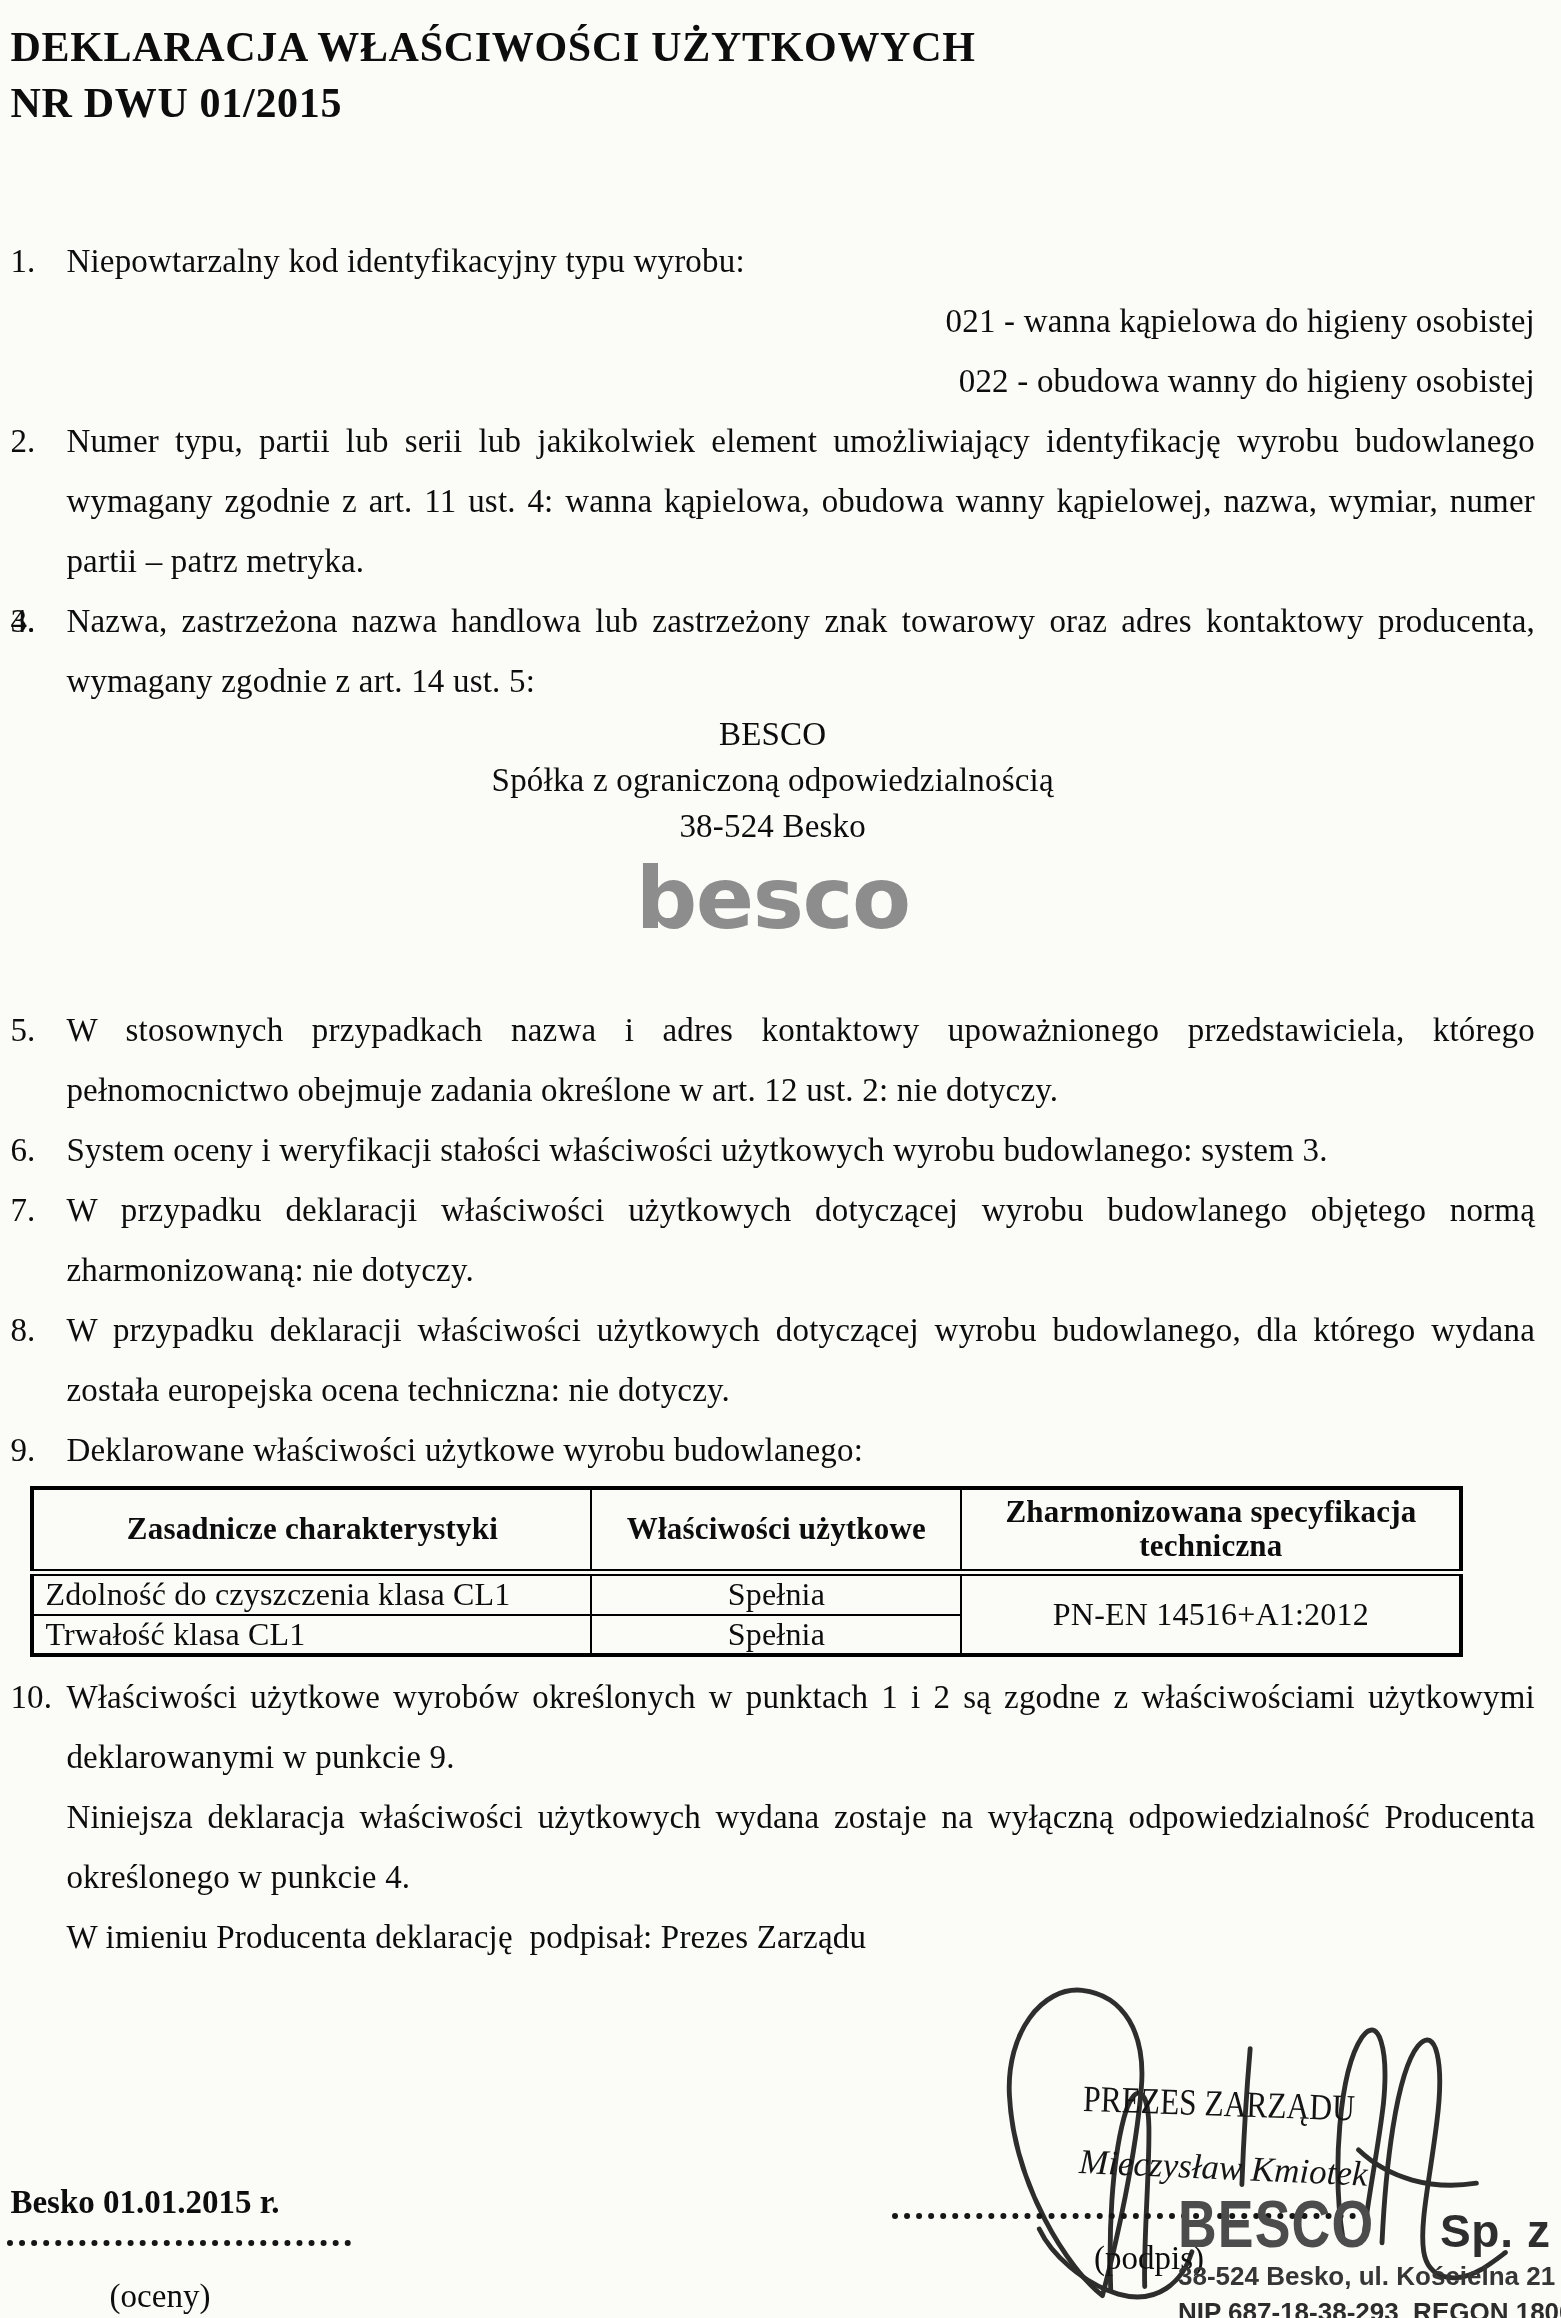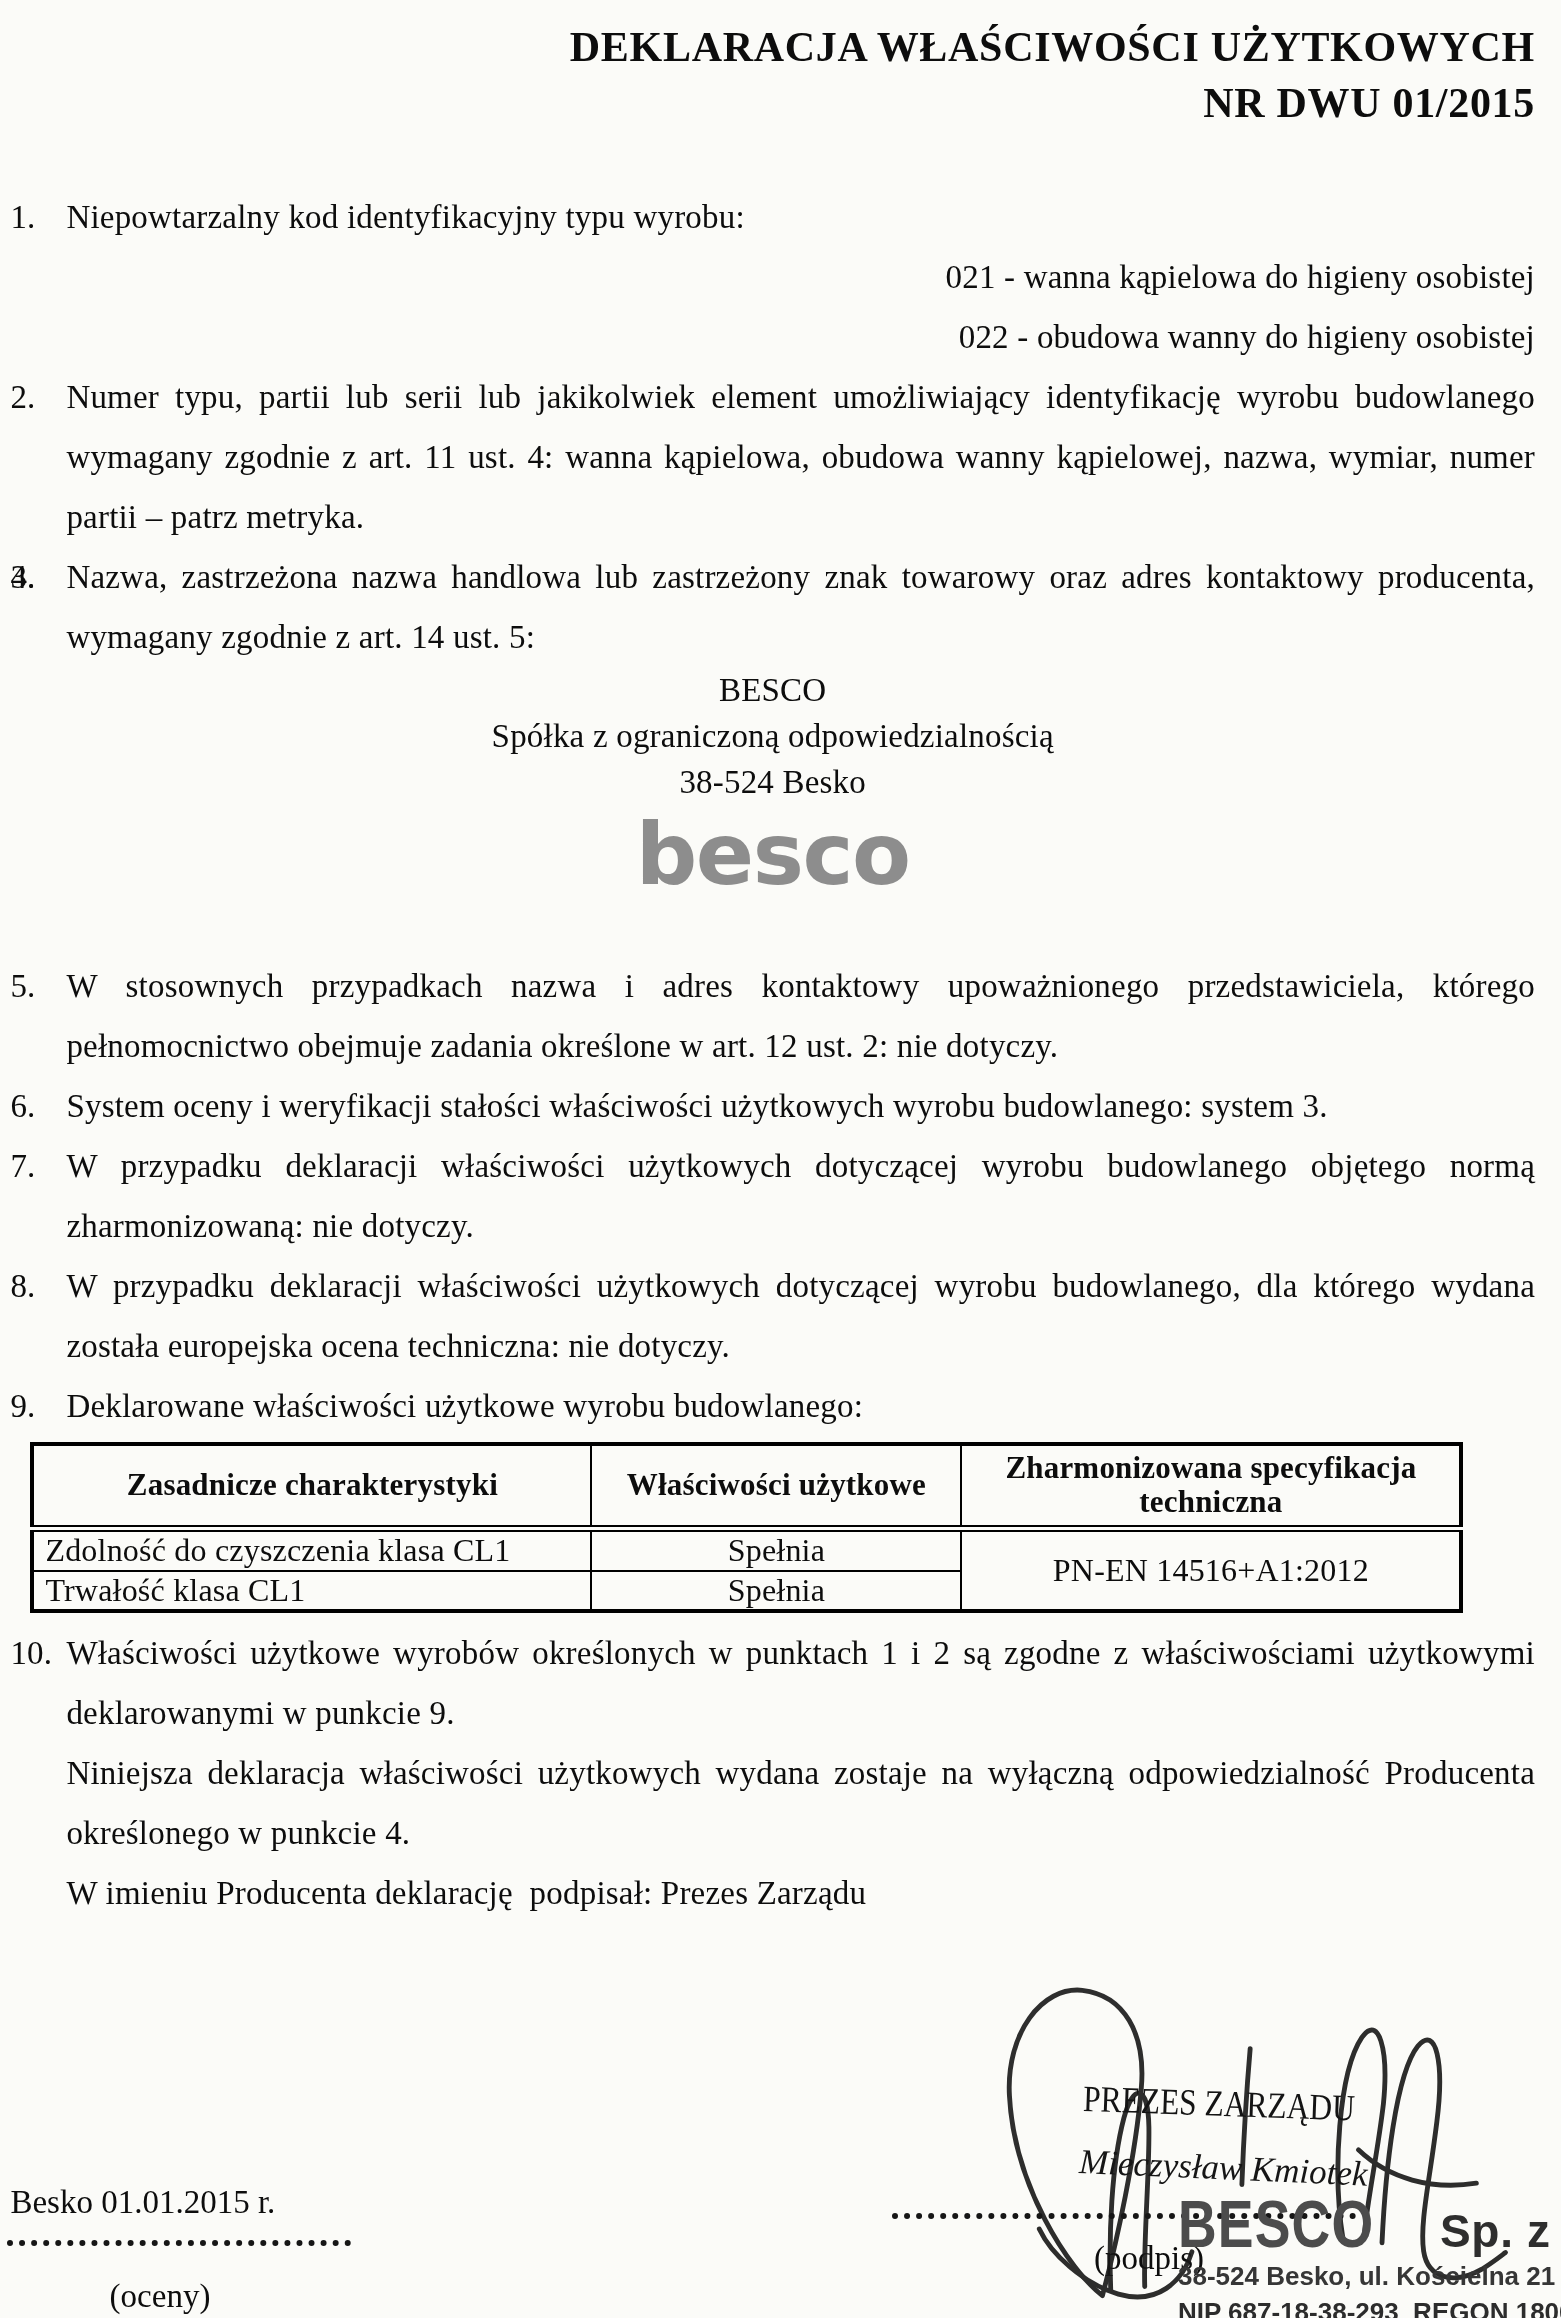--- a/index.html
+++ b/index.html
@@ -8,26 +8,26 @@
     height: 2319px;
     position: relative;
     overflow: hidden;
     background: #fbfbf8;
     color: #0d0d0d;
     font-family: "Liberation Serif", serif;
   }
   .content { padding: 19.4px 26px 0 10.4px; position: relative; }
 
   .title {
-    text-align: right;
+    text-align: left;
     font-weight: bold;
     font-size: 42px;
     line-height: 56px;
     letter-spacing: 0.7px;
-    margin-bottom: 56px;
+    margin-bottom: 100px;
   }
 
   .doc { font-size: 33px; line-height: 60px; letter-spacing: 0.2px; }
 
   .item { position: relative; padding-left: 56px; text-align: justify; }
   .item .num { position: absolute; left: 0; top: 0; }
   .plain { padding-left: 0; text-align: right; }
 
   .producer { text-align: center; line-height: 46px; }
 
@@ -60,21 +60,21 @@
     font-size: 32px; line-height: 35px;
     padding: 1.4px 5.6px; vertical-align: middle;
   }
   .perf td.first { padding-left: 11px; }
   .perf td.c { text-align: center; }
   .perf td.spec { border-left: 2.8px solid #000; font-size: 32px; }
 
   .item10 { margin-top: 9.7px; }
 
   
-  .place-date { position: absolute; left: 10.4px; top: 2184px; font-size: 33px; }
+  .place-date { position: absolute; left: 10.4px; top: 2184px; font-size: 33px; font-weight: bold; }
   .dots { position: absolute; height: 8.3px; border-bottom: 6.2px dotted #161616; }
   .dots-left  { left: 7px;  top: 2238px; width: 344px; }
   .dots-right { left: 892px; top: 2211px; width: 464px; }
   .cap-label { position: absolute; font-size: 33px; text-align: center; width: 250px; }
   .label-data   { left: 35px;   top: 2278px; }
   .label-podpis { left: 1024px; top: 2240px; }
 
   .stamp-role {
     position: absolute; left: 1084px; top: 2077px;
     font-size: 37px; letter-spacing: 0;

